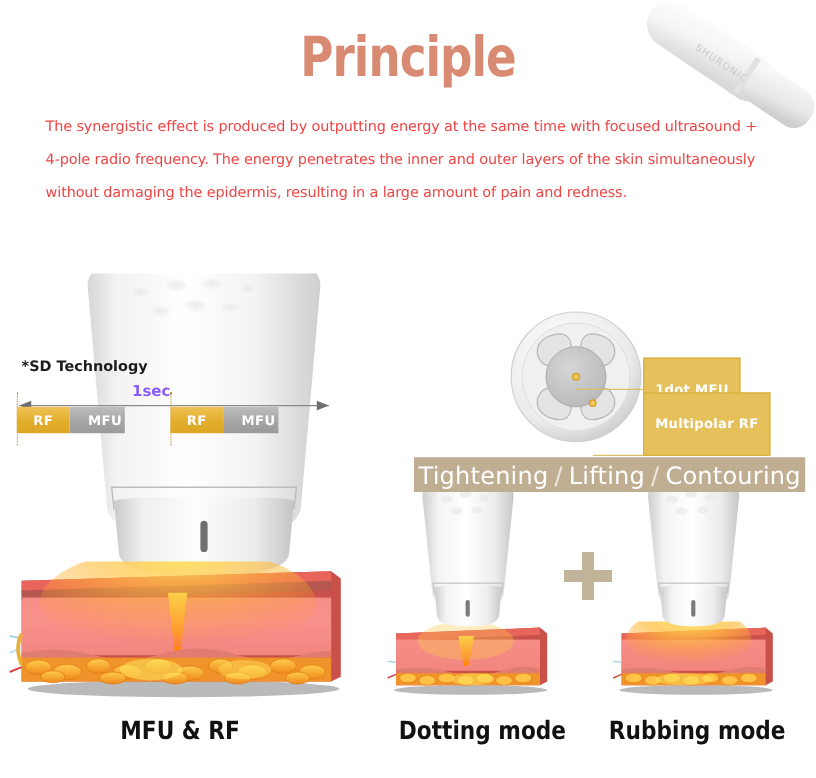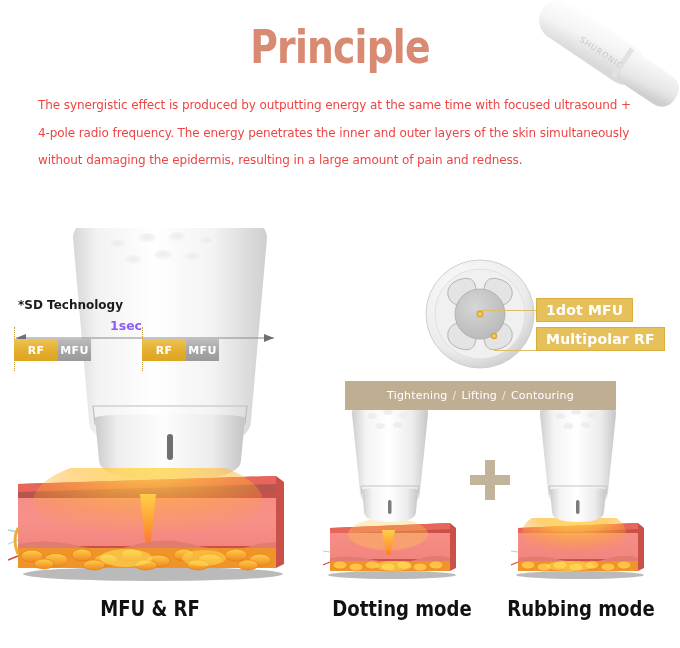--- a/index.html
+++ b/index.html
@@ -45,41 +45,41 @@
     font-size:12.5px;font-weight:700;color:#8b5cf6;
   }
   #arrowSvg{position:absolute;left:0px;top:330px;z-index:7;}
   #bars{position:absolute;left:0;top:339px;width:290px;height:24px;z-index:7;}
   .barGrp{position:absolute;top:0;height:22px;display:flex;}
   .seg{height:22px;display:flex;align-items:center;justify-content:center;
        font-family:"DejaVu Sans","Liberation Sans",sans-serif;
        font-size:11px;font-weight:bold;color:#ffffff;letter-spacing:.3px;text-align:center;}
   .seg.rf{background:#e7b73b;}
   .seg.rf.g{background:linear-gradient(180deg,#eec254 0%,#e3ae2d 55%,#dda522 100%);}
-  .seg.mfu{background:#a8a8a8;}
+  .seg.mfu{background:#a8a8a8;padding-left:13px;}
   .seg.mfu.g{background:linear-gradient(180deg,#bdbdbd 0%,#a4a4a4 60%,#9a9a9a 100%);}
   .tick{position:absolute;top:-12px;width:0;border-left:1px dotted #b99a42;height:44px;}
 
   
   #poleWrap{position:absolute;left:424px;top:258px;width:112px;height:112px;z-index:5;}
   .callout{position:absolute;z-index:8;display:flex;align-items:center;}
   .calloutBox{
     background:#e6c05a;border:1px solid #d9ae3b;
     color:#ffffff;font-family:"DejaVu Sans","Liberation Sans",sans-serif;
-    font-size:14px;font-weight:bold;padding:3px 9px;white-space:nowrap;
+    font-size:11px;font-weight:bold;padding:19px 9px;white-space:nowrap;
     letter-spacing:.2px;
   }
   .leader{height:1px;background:#dcbe68;}
 
   
   #banner{
-    position:absolute;left:345px;top:381px;width:271px;height:29px;
+    position:absolute;left:345px;top:381px;width:326px;height:29px;
     background:#c0ae93;z-index:7;display:flex;align-items:center;justify-content:center;
     font-family:"DejaVu Sans","Liberation Sans",sans-serif;
-    font-size:11px;color:#ffffff;letter-spacing:.2px;
+    font-size:20px;color:#ffffff;letter-spacing:.2px;
   }
   #banner .sep{color:#efe8dc;margin:0 5px;}
 
   
   #plus{position:absolute;left:470px;top:460px;width:40px;height:40px;z-index:7;}
   #plus:before,#plus:after{content:"";position:absolute;background:#c2b49b;}
   #plus:before{left:15px;top:0;width:10px;height:40px;}
   #plus:after{left:0;top:15px;width:40px;height:10px;}
 
   

